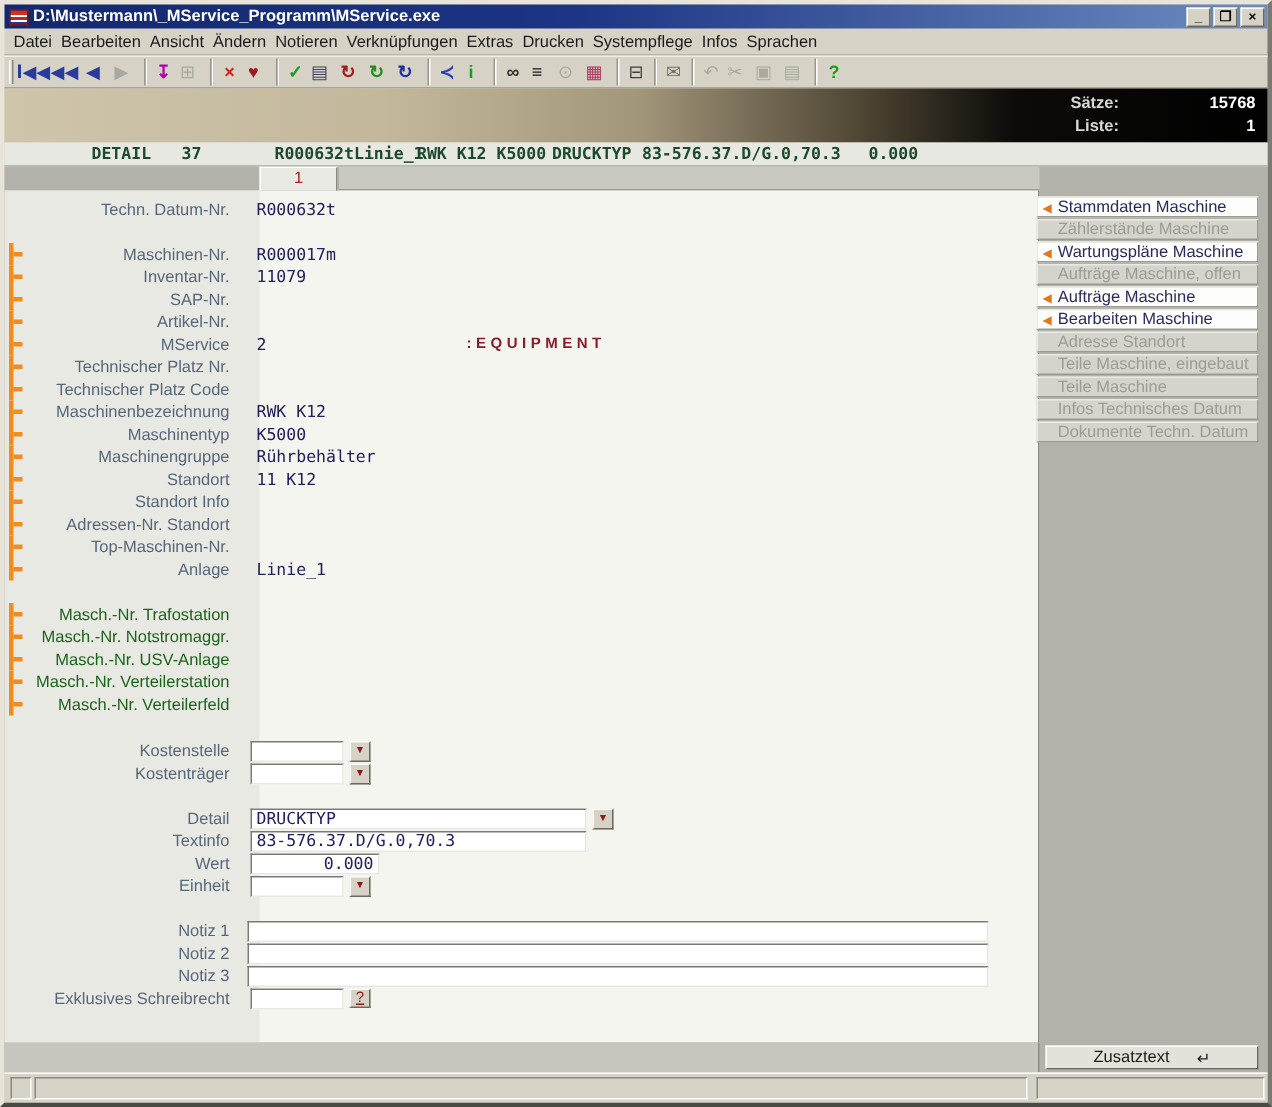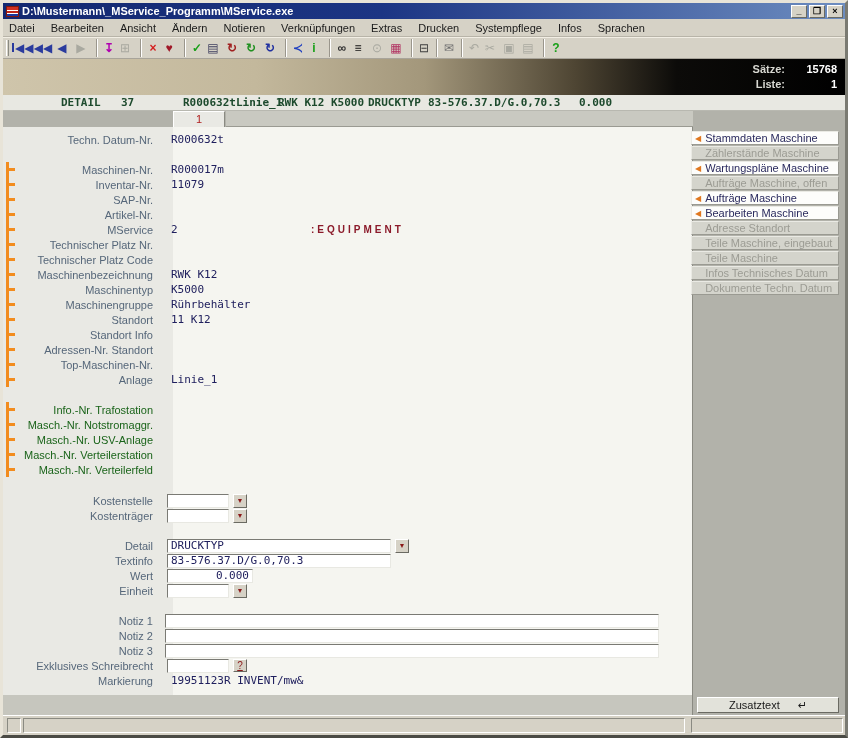--- a/index.html
+++ b/index.html
@@ -16,41 +16,41 @@
   .titlebar { height: 16px; background: linear-gradient(90deg,#132870 0%,#1c3584 45%,#6d8dc0 100%);
     display: flex; align-items: center; padding: 0 2px; color: #fff; font-weight: bold; flex: 0 0 16px; }
   .app-icon { width: 13px; height: 11px; margin: 0 3px 0 1px;
     background: linear-gradient(180deg,#d03020 0%,#d03020 30%,#fff 30%,#fff 45%,#c02818 45%,#c02818 70%,#fff 70%,#fff 82%,#1838a0 82%);
     border: 1px solid #801810; }
   .title-text { flex: 1; white-space: nowrap; overflow: hidden; }
   .winbtn { width: 16px; height: 13px; margin-left: 2px; background: #d6d2c6; text-align: center;
     line-height: 11px; color: #000; font-size: 9px; font-weight: bold;
     border-top: 1px solid #fff; border-left: 1px solid #fff; border-right: 1px solid #6a6a62; border-bottom: 1px solid #6a6a62; }
   
-  .menubar { height: 18px; flex: 0 0 18px; display: flex; align-items: center; padding-left: 6px; gap: 16px;
+  .menubar { height: 18px; flex: 0 0 18px; display: flex; align-items: center; padding-left: 6px; gap: 6px;
     border-bottom: 1px solid #b8b4a8; color: #1a1a1a; }
   .mi { cursor: default; }
   
   .toolbar { height: 22px; flex: 0 0 22px; display: flex; align-items: center; padding-left: 2px;
     border-top: 1px solid #f2eee4; border-bottom: 1px solid #a8a49a; }
   .grip { width: 3px; height: 16px; margin: 0 3px 0 1px; border-left: 1px solid #fff; border-right: 1px solid #8a8a82; }
   .tbi { min-width: 19px; text-align: center; font-size: 12px; line-height: 18px; color: #303030; cursor: default; }
   .tbi.dis { color: #a9a9a0; }
   .tbi.bold { font-weight: bold; }
   .tbi.bar { text-shadow: none; }
   .tbi.bar::before { content: ""; display: inline-block; width: 2px; height: 9px; background: #2a3b9e; margin-right: 1px; }
   .tbi.sepb { margin-left: 6px; border-left: 1px solid #9a968c; box-shadow: inset 1px 0 #ffffff; padding-left: 5px; }
   .history-btn { margin-left: auto; margin-right: 8px; width: 108px; height: 15px; background: #f0abfc;
     border: 6px solid #8b5cf6; color: #8b1a1a; text-align: center; line-height: 13px; margin-top: 48px; }
   
   .header { height: 36px; flex: 0 0 36px; position: relative;
     background: linear-gradient(90deg,#cfc5ab 0%,#c3b89c 30%,#a3977b 50%,#4e4533 68%,#0c0b09 80%,#000 100%); }
   .header-title { position: absolute; left: 12px; top: 7px; font-size: 19px; color: #254b30; letter-spacing: 0.5px; }
   .header-info { position: absolute; right: 8px; top: 3px; width: 130px; font-weight: bold; }
-  .hi-row { display: flex; justify-content: flex-end; height: 15px; line-height: 15px; }
+  .hi-row { display: flex; justify-content: flex-end; height: 15px; line-height: 15px; gap: 39px; }
   .hi-label { color: #d8d8d2; margin-right: 14px; }
   .hi-value { color: #fff; min-width: 38px; text-align: right; }
   
   .recordbar { height: 16px; flex: 0 0 16px; background: #e8e8e2; border-bottom: 1px solid #b8b8b0; position: relative;
     font: bold 11px "DejaVu Sans Mono", monospace; color: #1d4a2d; }
   .rb { position: absolute; top: 1px; }
   
   .workarea { flex: 1; position: relative; background: #b2b2aa; overflow: hidden; }
   .form-panel { position: absolute; left: 0; top: 16px; width: 690px; bottom: 20px; background: #f5f5f0;
     border-right: 1px solid #8a8a82; padding-top: 5px; overflow: hidden; }
@@ -322,21 +322,21 @@
 
           <div class="fr">
             <span class="mk-cell mk"></span>
             <span class="lbl">Anlage</span>
             <span class="val">Linie_1</span>
             <span class="extra"></span>
           </div>
 
           <div class="fr gap">
             <span class="mk-cell mk"></span>
-            <span class="lbl grn">Info.-Nr. Trafostation</span>
+            <span class="lbl grn">Masch.-Nr. Trafostation</span>
             <span class="val"></span>
             <span class="extra"></span>
           </div>
 
           <div class="fr">
             <span class="mk-cell mk"></span>
             <span class="lbl grn">Masch.-Nr. Notstromaggr.</span>
             <span class="val"></span>
             <span class="extra"></span>
           </div>
@@ -425,25 +425,20 @@
         <input class="fld w-wide" value="" style="">
       </div>
 
       <div class="fr">
         <span class="mk-cell"></span>
         <span class="lbl">Exklusives Schreibrecht</span>
         <input class="fld w-sm" value="" style="">
         <span class="qbtn">?</span>
       </div>
 
-      <div class="fr">
-        <span class="mk-cell"></span>
-        <span class="lbl">Markierung</span>
-        <span class="val">19951123R INVENT/mw&amp;</span>
-      </div>
     </div>
 
     <div class="sidebar">
 
         <div class="sb on">
           <span class="arrow">◀</span>
           <span>Stammdaten Maschine</span>
         </div>
 
         <div class="sb">

